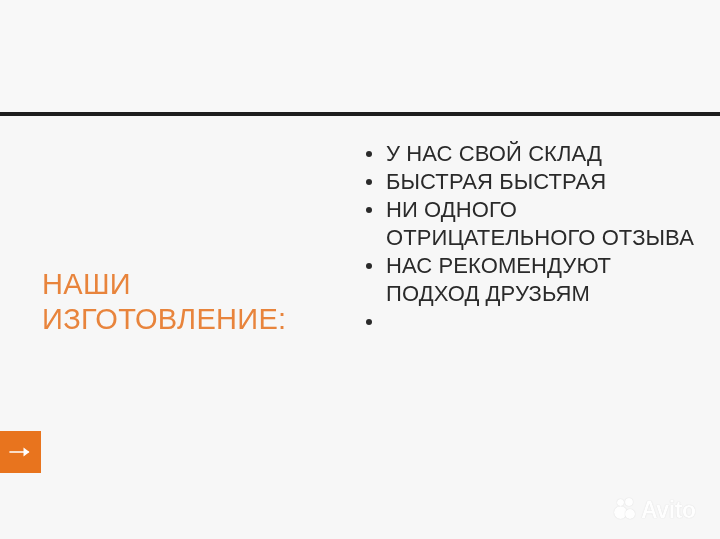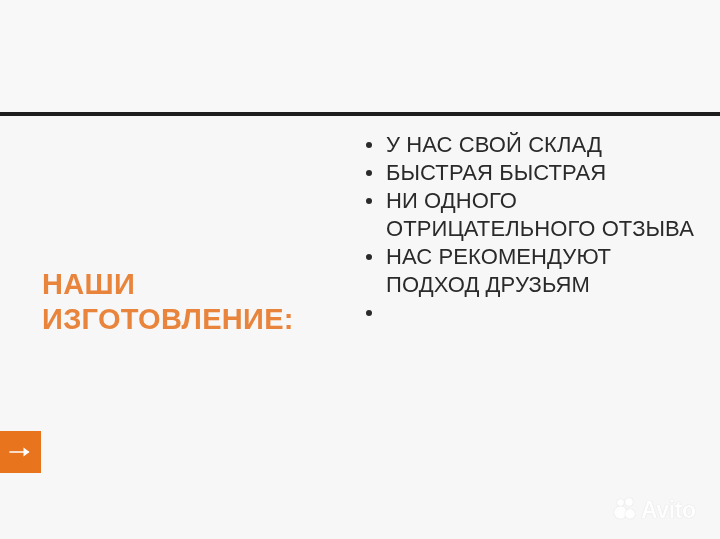--- a/index.html
+++ b/index.html
@@ -45,31 +45,31 @@
   .heading-block {
     position: absolute;
     left: 42px;
     top: 267px;
     width: 320px;
   }
   .heading-line {
     display: block;
     color: #e8843c;
     font-size: 29px;
-    font-weight: bold;
+    font-weight: normal;
     line-height: 35px;
     letter-spacing: 0.3px;
     white-space: nowrap;
   }
 
   
   .benefits-list {
     position: absolute;
     left: 360px;
-    top: 131px;
+    top: 140px;
     width: 350px;
     margin: 0;
     padding: 0;
     list-style: none;
   }
   .benefit-item {
     position: relative;
     padding-left: 26px;
     margin: 0 0 0 0;
     color: #2a2a2a;

